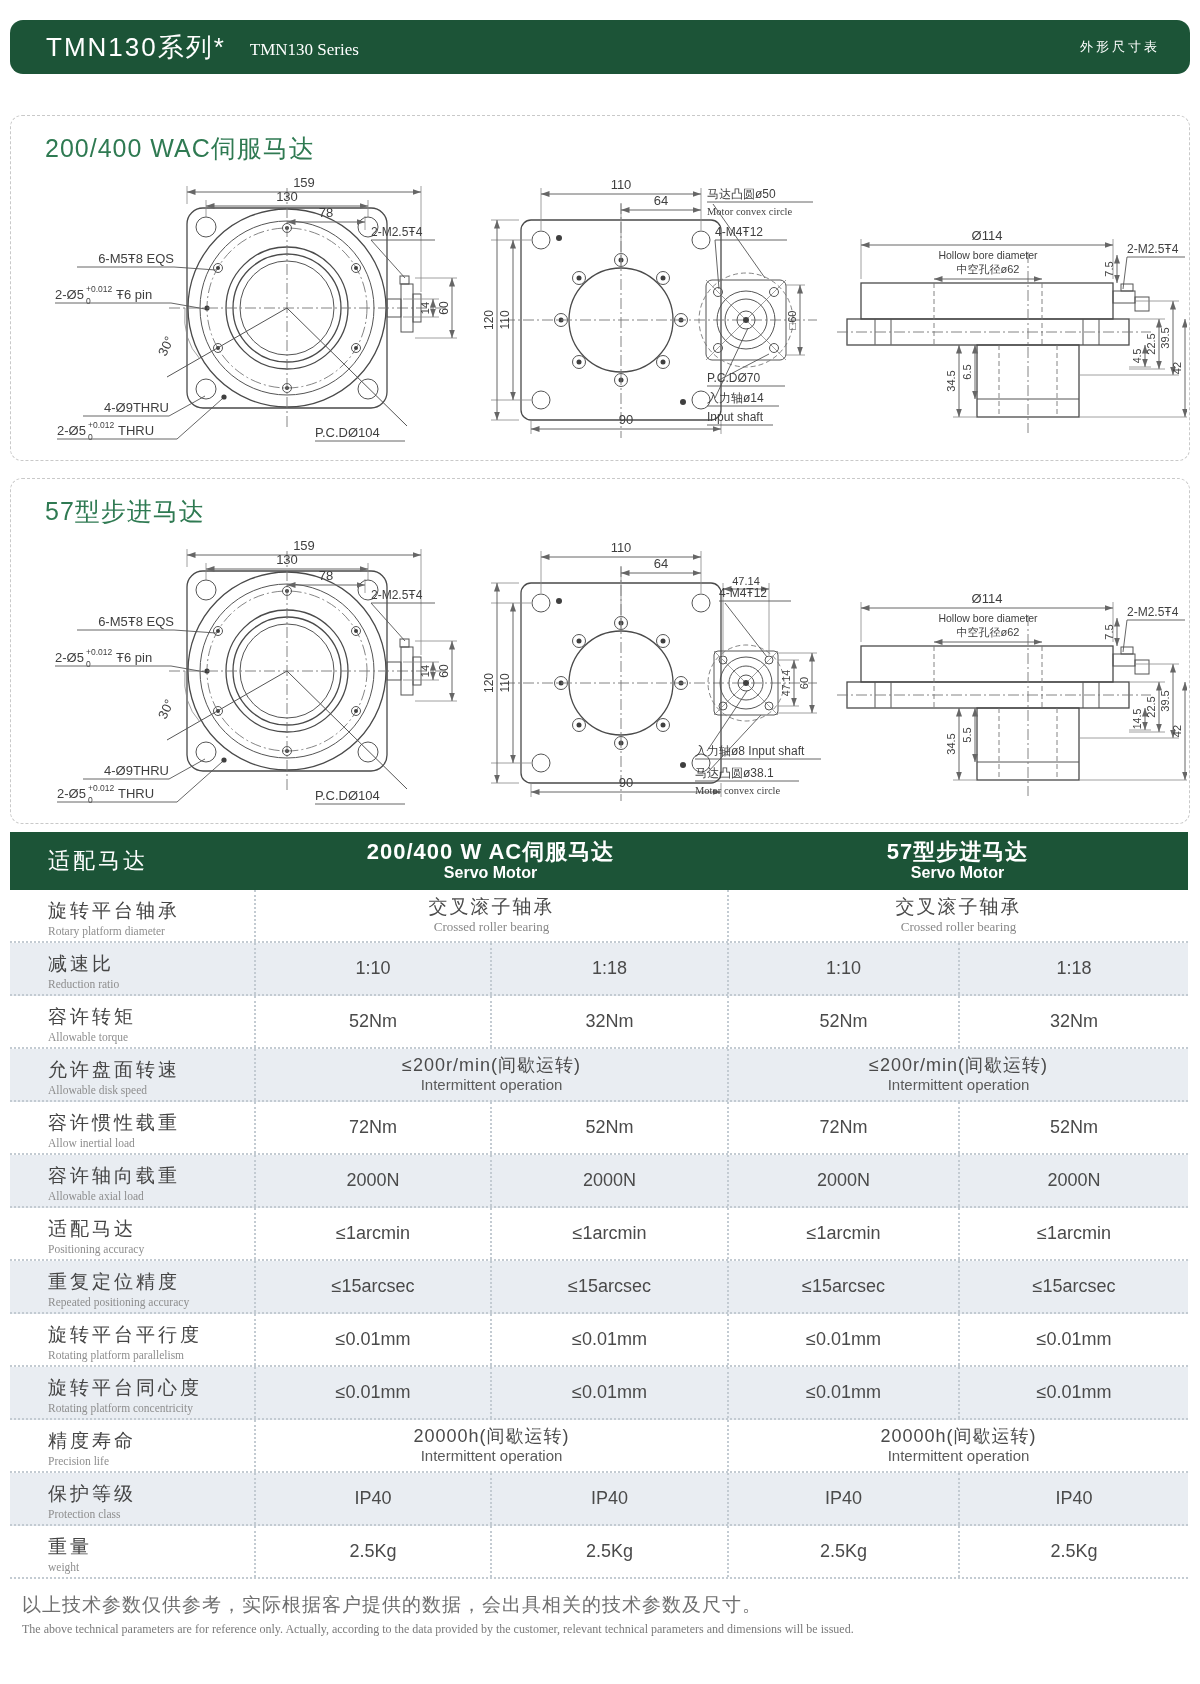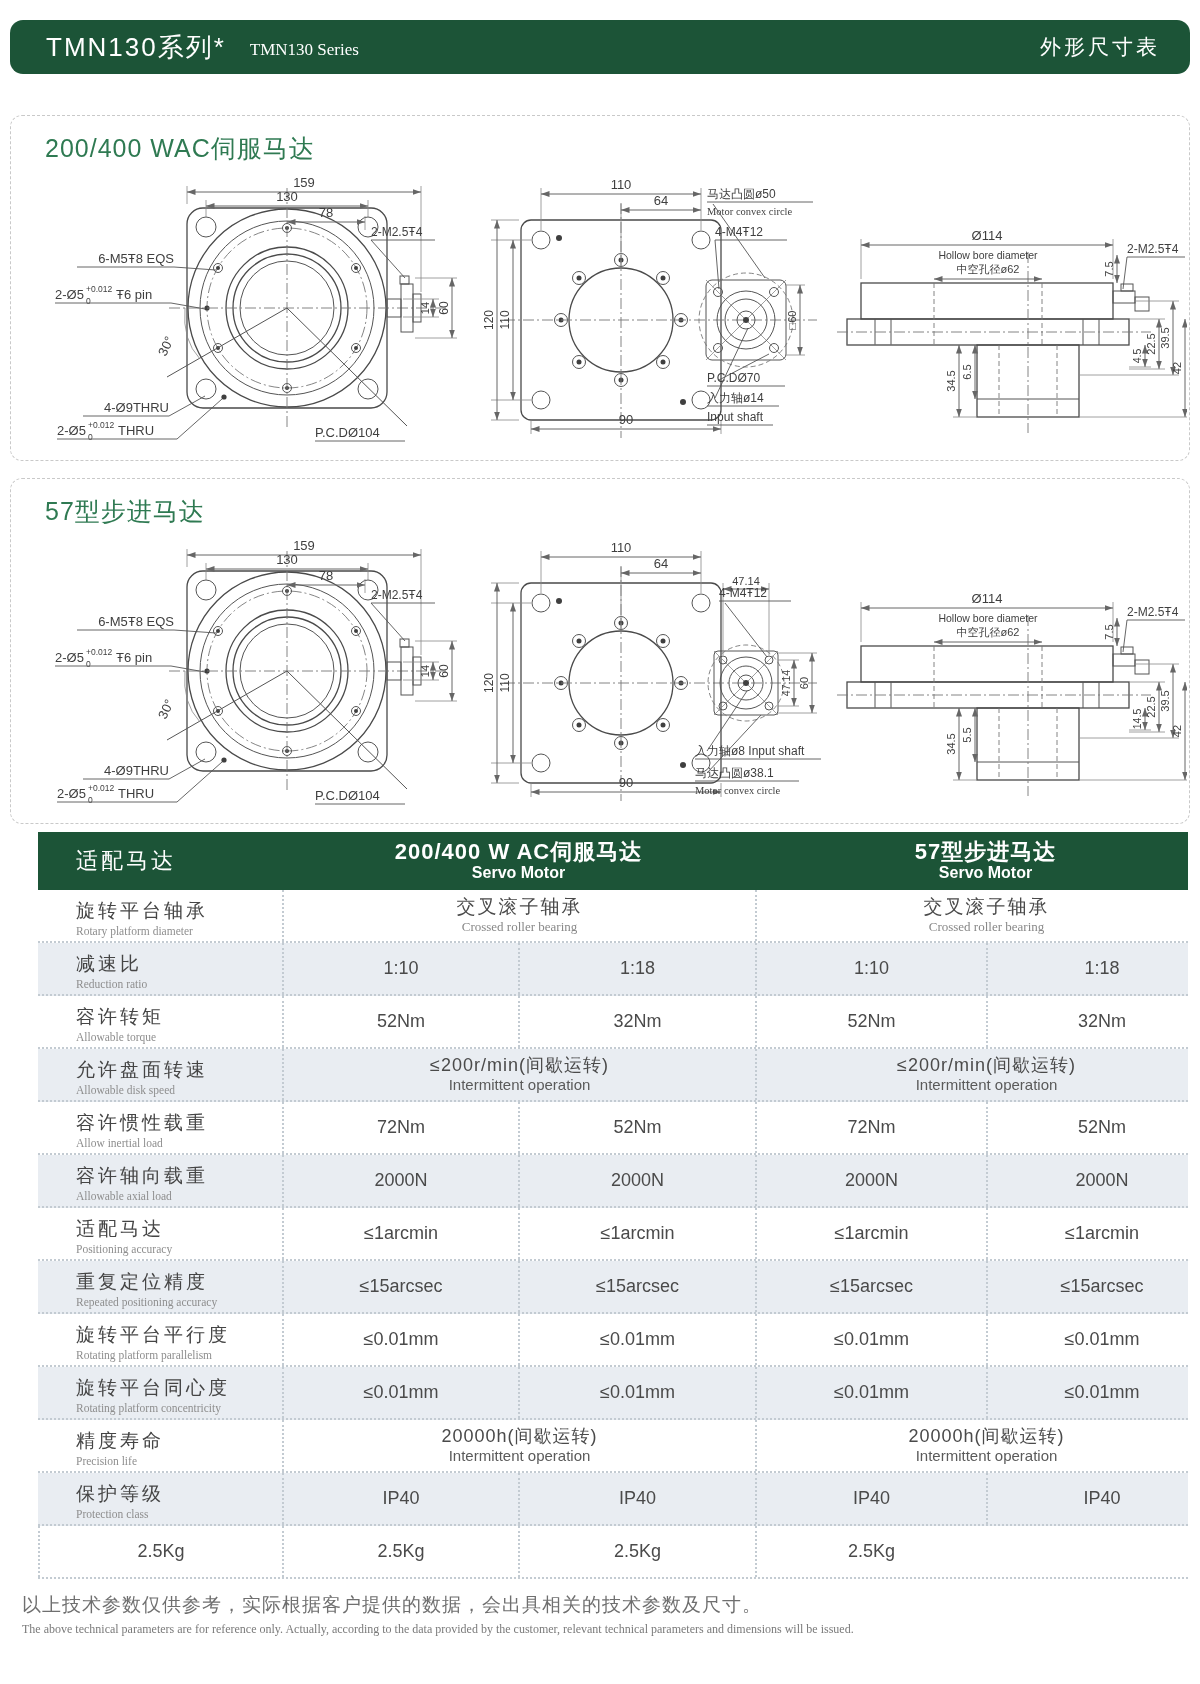--- a/index.html
+++ b/index.html
@@ -1,21 +1,21 @@
 <!DOCTYPE html>
 <html><head>
 <meta charset="utf-8">
 <style>
   html,body{margin:0;padding:0;background:#fff;}
   body{width:1200px;height:1684px;position:relative;font-family:"Liberation Sans",sans-serif;overflow:hidden;}
   
   .topbar{position:absolute;left:10px;top:20px;width:1180px;height:54px;background:#1c5437;color:#fff;display:flex;align-items:center;border-radius:13px;}
   .topbar .cn{font-size:26px;letter-spacing:2px;margin-left:36px;}
   .topbar .en{font-size:17px;font-family:"Liberation Serif",serif;margin-left:24px;margin-top:6px;}
-  .topbar .right{margin-left:auto;margin-right:30px;font-size:21px;letter-spacing:3px;}
+  .topbar .right{margin-left:auto;margin-right:30px;font-size:13px;letter-spacing:3px;}
   
   .panel{position:absolute;left:10px;width:1178px;border:1px dashed #c9c9c9;border-radius:12px;background:#fff;}
   #panel1{top:115px;height:344px;}
   #panel2{top:478px;height:344px;}
   .ptitle{position:absolute;left:34px;top:16px;font-size:25px;color:#2f7a52;letter-spacing:1px;}
   .drawrow{position:absolute;left:8px;top:52px;display:flex;}
   svg{display:block;}
   svg text{font-family:"Liberation Sans",sans-serif;fill:#3f3f3f;}
   .t{font-size:13px;}
   .t12{font-size:12px;}
@@ -26,21 +26,21 @@
   .o{stroke:#4a4a4a;stroke-width:1.3;fill:none;}
   .o2{stroke:#555;stroke-width:1;fill:none;}
   .cl{stroke:#777;stroke-width:.9;stroke-dasharray:11 3 2 3;fill:none;}
   .dh{stroke:#777;stroke-width:.9;stroke-dasharray:5 3;fill:none;}
   .ex{stroke:#888;stroke-width:.8;fill:none;}
   .ld{stroke:#555;stroke-width:.9;fill:none;}
   .dim{stroke:#666;stroke-width:1;fill:none;}
   .dot{fill:#3f3f3f;stroke:none;}
   
   .table{position:absolute;left:10px;top:832px;width:1178px;}
-  .thead,.trow{display:grid;grid-template-columns:244px 236px 237px 231px 230px;margin-left:28px;}
+  .thead,.trow{display:grid;grid-template-columns:244px 236px 237px 231px 230px;}
   .thead{background:#1c5437;color:#fff;height:58px;align-items:center;}
   .thead .h0{font-size:22px;letter-spacing:3px;padding-left:38px;}
   .hgrp{text-align:center;line-height:1.15;}
   .hgrp .gcn{font-size:22px;letter-spacing:1px;font-weight:bold;}
   .hgrp .gen{font-size:16px;font-weight:bold;}
   .g1{grid-column:2/4;}
   .g2{grid-column:4/6;}
   .trow{min-height:51px;border-bottom:2px dotted #c3cbd2;align-items:stretch;}
   .trow.blue{background:#e9edf2;}
   .lab{padding:5px 0 4px 38px;display:flex;flex-direction:column;justify-content:flex-end;}
@@ -703,20 +703,24 @@
         <span class="lcn">保护等级</span>
         <span class="len">Protection class</span>
       </div>
     <div class="val">IP40</div>
     <div class="val">IP40</div>
     <div class="val">IP40</div>
     <div class="val">IP40</div>
   </div>
 
   <div class="trow">
+    <div class="lab">
+        <span class="lcn">重量</span>
+        <span class="len">weight</span>
+      </div>
     <div class="val">2.5Kg</div>
     <div class="val">2.5Kg</div>
     <div class="val">2.5Kg</div>
     <div class="val">2.5Kg</div>
   </div>
 </div>
 
 <div class="footer">
   <div class="fcn">以上技术参数仅供参考，实际根据客户提供的数据，会出具相关的技术参数及尺寸。</div>
   <div class="fen">The above technical parameters are for reference only. Actually, according to the data provided by the customer, relevant technical parameters and dimensions will be issued.</div>

